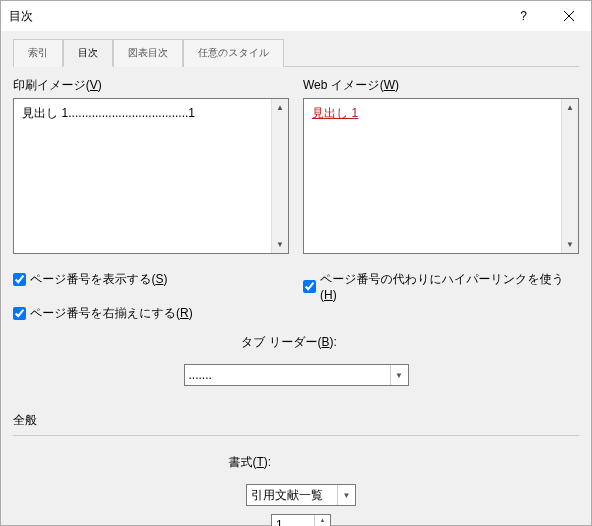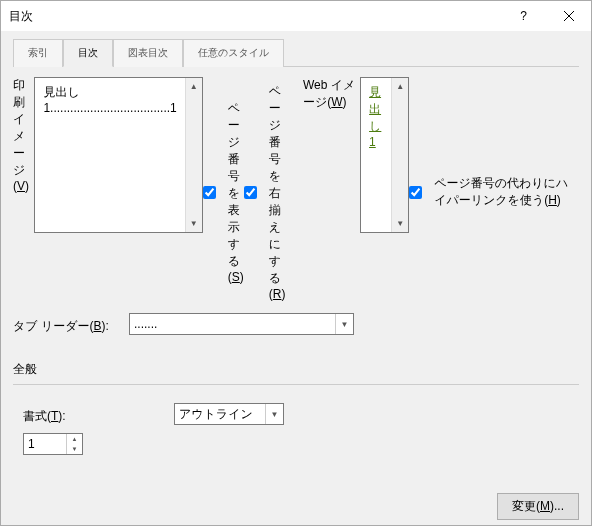--- a/index.html
+++ b/index.html
@@ -6,32 +6,32 @@
 body { font-family: 'Meiryo UI', 'MS UI Gothic', sans-serif; font-size: 12px; background: #f0f0f0; color: #000; }
 .dialog { width: 592px; height: 526px; background: #f0f0f0; border: 1px solid #aaa; display: flex; flex-direction: column; }
 .titlebar { height: 30px; display: flex; align-items: center; padding: 0 0 0 8px; background: #fff; }
 .titlebar-text { flex: 1; font-size: 12px; }
 .titlebar-btn { width: 45px; height: 30px; display: flex; align-items: center; justify-content: center; background: #fff; cursor: default; }
 .content { padding: 8px 12px; flex: 1; display: flex; flex-direction: column; }
 .tabs { display: flex; border-bottom: 1px solid #ccc; margin-bottom: 10px; }
 .tab { padding: 6px 14px; background: #f5f5f5; border: 1px solid #ccc; border-bottom: none; margin-right: 0; margin-bottom: -1px; color: #555; cursor: default; font-size: 10px; }
 .tab.active { background: #f0f0f0; border-bottom: 1px solid #f0f0f0; color: #000; }
 .previews { display: flex; gap: 14px; margin-bottom: 4px; }
-.preview-col { flex: 1; display: flex; flex-direction: row; }
+.preview-col { flex: 1; display: flex; flex-direction: column; }
 .label { margin-bottom: 4px; }
 .u { text-decoration: underline; }
 .preview-box { border: 1px solid #7a7a7a; background: #fff; height: 156px; position: relative; display: flex; }
 .preview-inner { flex: 1; padding: 6px 8px; font-size: 12px; overflow: hidden; }
 .scrollbar { width: 17px; background: #f0f0f0; border-left: 1px solid #ddd; display: flex; flex-direction: column; }
 .sb-btn { height: 17px; display: flex; align-items: center; justify-content: center; font-size: 8px; color: #555; }
 .sb-track { flex: 1; background: #f0f0f0; }
-.link { color: #4d7c0f; text-decoration: underline; }
-.check-row { display: flex; align-items: center; margin-top: 6px; gap: 12px; }
+.link { color: #b91c1c; text-decoration: underline; }
+.check-row { display: flex; align-items: center; margin-top: 17px; gap: 4px; }
 .check-row input { margin: 0; }
-.field-row { display: flex; align-items: flex-end; margin-top: 8px; gap: 6px; }
+.field-row { display: flex; align-items: center; margin-top: 8px; gap: 13px; flex-direction: column; }
 .field-label { width: 110px; }
 .field-label-sm { width: 145px; }
 .select { border: 1px solid #7a7a7a; height: 22px; background: #fff; display: flex; align-items: center; padding: 0 4px; position: relative; }
 .select-wide { width: 225px; }
 .select-med { width: 110px; }
 .select-caret { position: absolute; right: 0; top: 0; width: 18px; height: 100%; display: flex; align-items: center; justify-content: center; border-left: 1px solid #ccc; font-size: 8px; color: #555; }
 .spinner { border: 1px solid #7a7a7a; height: 22px; width: 60px; background: #fff; display: flex; align-items: center; padding: 0 4px; position: relative; }
 .spin-btns { position: absolute; right: 0; top: 0; width: 16px; height: 100%; display: flex; flex-direction: column; border-left: 1px solid #ccc; }
 .spin-btn { flex: 1; display: flex; align-items: center; justify-content: center; font-size: 6px; color: #555; }
 .group-label { margin-top: 26px; margin-bottom: 6px; }
@@ -121,21 +121,21 @@
 
     <div class="group-label">全般</div>
     <hr class="hr">
 
     <div class="indent">
       <div class="field-row">
         <div class="field-label-sm">
           <span>書式(</span><span class="u">T</span><span>):</span>
         </div>
         <div class="select select-med">
-          <span>アウトライン</span>
+          <span>引用文献一覧</span>
           <div class="select-caret">▼</div>
         </div>
       </div>
       <div class="field-row">
         <div class="spinner">
           <span>1</span>
           <div class="spin-btns">
             <div class="spin-btn">▲</div>
             <div class="spin-btn">▼</div>
           </div>

